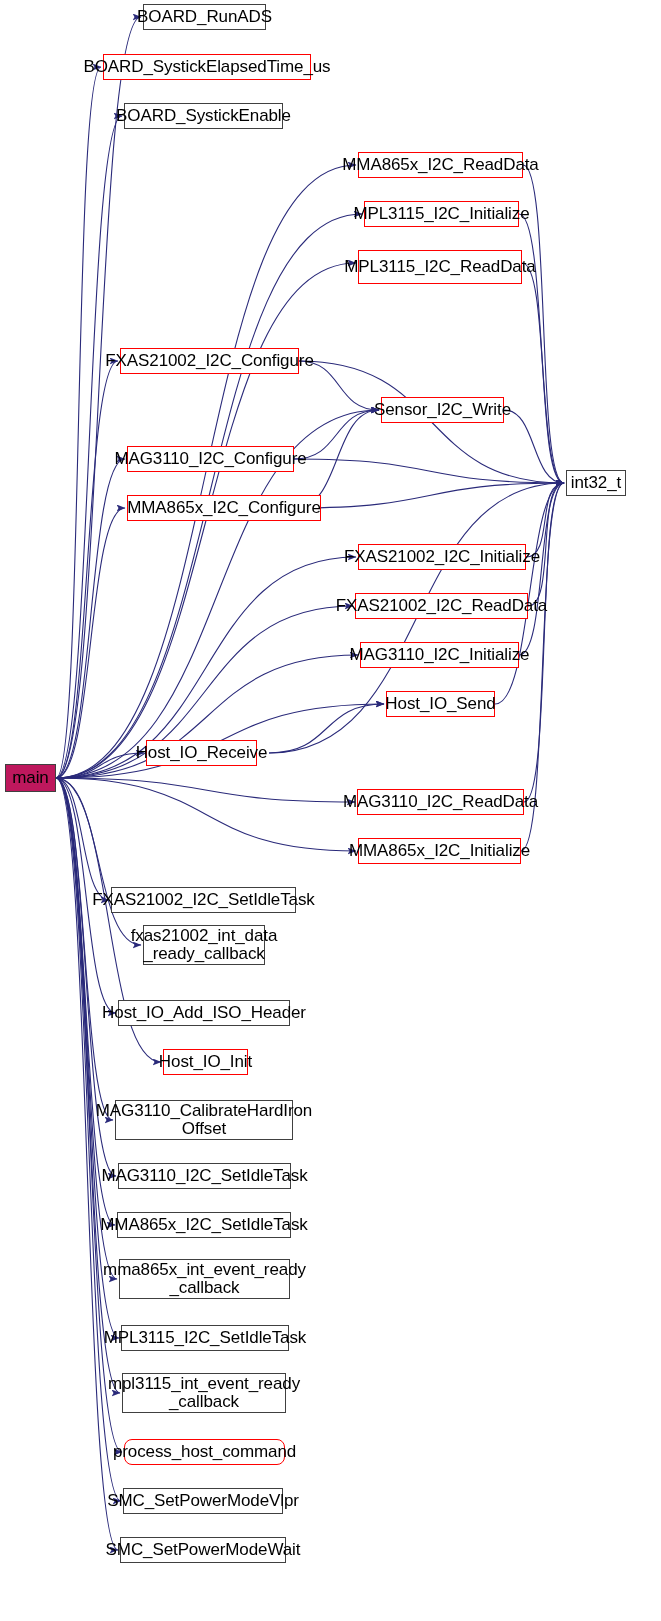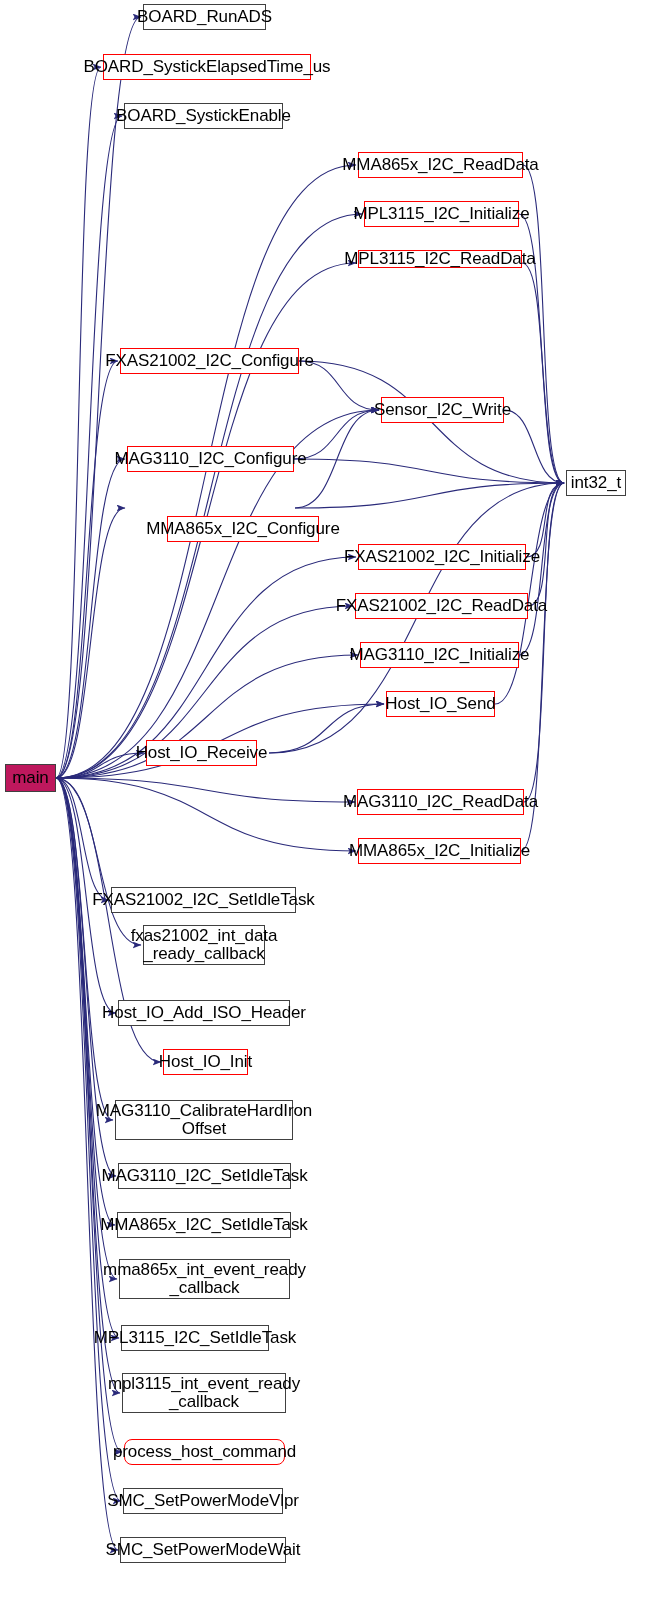--- a/index.html
+++ b/index.html
@@ -76,44 +76,44 @@
         <path d="M521,851 C549,851 536,483 564,483" marker-end="url(#arw)"></path>
       </g>
   </svg>
   <div id="node-layer">
       <div class="node cur" style="left: 5px; top: 764px; width: 51px; height: 28px;">main</div>
       <div class="node blk" style="left: 143px; top: 4px; width: 123px; height: 26px;">BOARD_RunADS</div>
       <div class="node red" style="left: 103px; top: 54px; width: 208px; height: 26px;">BOARD_SystickElapsedTime_us</div>
       <div class="node blk" style="left: 124px; top: 103px; width: 159px; height: 26px;">BOARD_SystickEnable</div>
       <div class="node red" style="left: 358px; top: 152px; width: 165px; height: 26px;">MMA865x_I2C_ReadData</div>
       <div class="node red" style="left: 364px; top: 201px; width: 155px; height: 26px;">MPL3115_I2C_Initialize</div>
-      <div class="node red" style="left: 358px; top: 250px; width: 164px; height: 18px;">MPL3115_I2C_ReadData</div>
+      <div class="node red" style="left: 358px; top: 250px; width: 164px; height: 34px;">MPL3115_I2C_ReadData</div>
       <div class="node red" style="left: 120px; top: 348px; width: 179px; height: 26px;">FXAS21002_I2C_Configure</div>
       <div class="node red" style="left: 381px; top: 397px; width: 123px; height: 26px;">Sensor_I2C_Write</div>
       <div class="node red" style="left: 127px; top: 446px; width: 167px; height: 26px;">MAG3110_I2C_Configure</div>
-      <div class="node red" style="left: 127px; top: 516px; width: 152px; height: 26px; margin-left: 40px;">MMA865x_I2C_Configure</div>
+      <div class="node red" style="left: 127px; top: 495px; width: 194px; height: 26px;">MMA865x_I2C_Configure</div>
       <div class="node red" style="left: 358px; top: 544px; width: 168px; height: 26px;">FXAS21002_I2C_Initialize</div>
       <div class="node red" style="left: 355px; top: 593px; width: 173px; height: 26px;">FXAS21002_I2C_ReadData</div>
       <div class="node red" style="left: 360px; top: 642px; width: 159px; height: 26px;">MAG3110_I2C_Initialize</div>
       <div class="node red" style="left: 386px; top: 691px; width: 109px; height: 26px;">Host_IO_Send</div>
       <div class="node red" style="left: 146px; top: 740px; width: 111px; height: 26px;">Host_IO_Receive</div>
       <div class="node red" style="left: 357px; top: 789px; width: 167px; height: 26px; text-align: right;">MAG3110_I2C_ReadData</div>
       <div class="node red" style="left: 358px; top: 838px; width: 163px; height: 26px;">MMA865x_I2C_Initialize</div>
       <div class="node blk" style="left: 111px; top: 887px; width: 185px; height: 26px;">FXAS21002_I2C_SetIdleTask</div>
       <div class="node blk" style="left: 143px; top: 925px; width: 122px; height: 40px;">fxas21002_int_data
 _ready_callback</div>
       <div class="node blk" style="left: 118px; top: 1000px; width: 172px; height: 26px;">Host_IO_Add_ISO_Header</div>
       <div class="node red" style="left: 163px; top: 1049px; width: 85px; height: 26px;">Host_IO_Init</div>
       <div class="node blk" style="left: 115px; top: 1100px; width: 178px; height: 40px;">MAG3110_CalibrateHardIron
 Offset</div>
       <div class="node blk" style="left: 118px; top: 1163px; width: 173px; height: 26px;">MAG3110_I2C_SetIdleTask</div>
       <div class="node blk" style="left: 117px; top: 1212px; width: 174px; height: 26px;">MMA865x_I2C_SetIdleTask</div>
       <div class="node blk" style="left: 119px; top: 1259px; width: 171px; height: 40px;">mma865x_int_event_ready
 _callback</div>
-      <div class="node blk" style="left: 121px; top: 1325px; width: 148px; height: 26px;">MPL3115_I2C_SetIdleTask</div>
+      <div class="node blk" style="left: 121px; top: 1325px; width: 168px; height: 26px;">MPL3115_I2C_SetIdleTask</div>
       <div class="node blk" style="left: 122px; top: 1373px; width: 164px; height: 40px;">mpl3115_int_event_ready
 _callback</div>
       <div class="node red" style="left: 124px; top: 1439px; width: 161px; height: 26px; border-radius: 8px;">process_host_command</div>
       <div class="node blk" style="left: 123px; top: 1488px; width: 160px; height: 26px;">SMC_SetPowerModeVlpr</div>
       <div class="node blk" style="left: 120px; top: 1537px; width: 166px; height: 26px;">SMC_SetPowerModeWait</div>
       <div class="node blk" style="left: 566px; top: 470px; width: 60px; height: 26px;">int32_t</div>
     </div>
 </div>
 
 </body></html>

